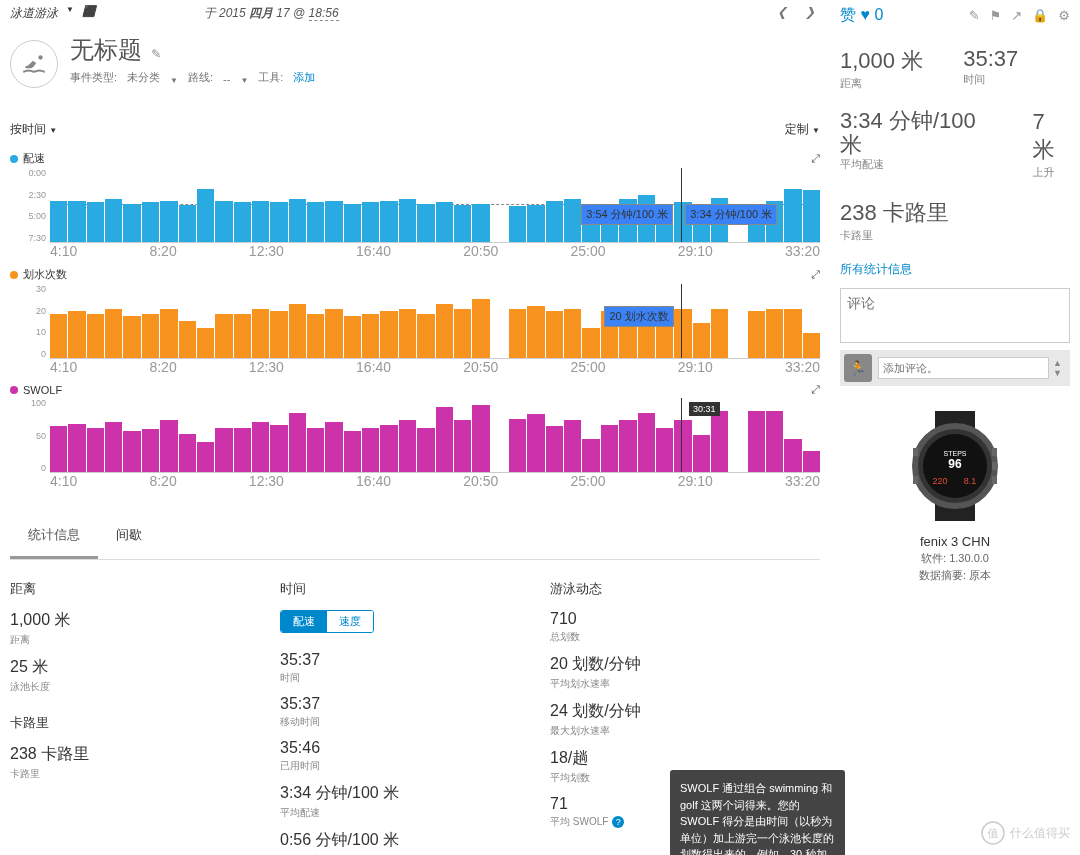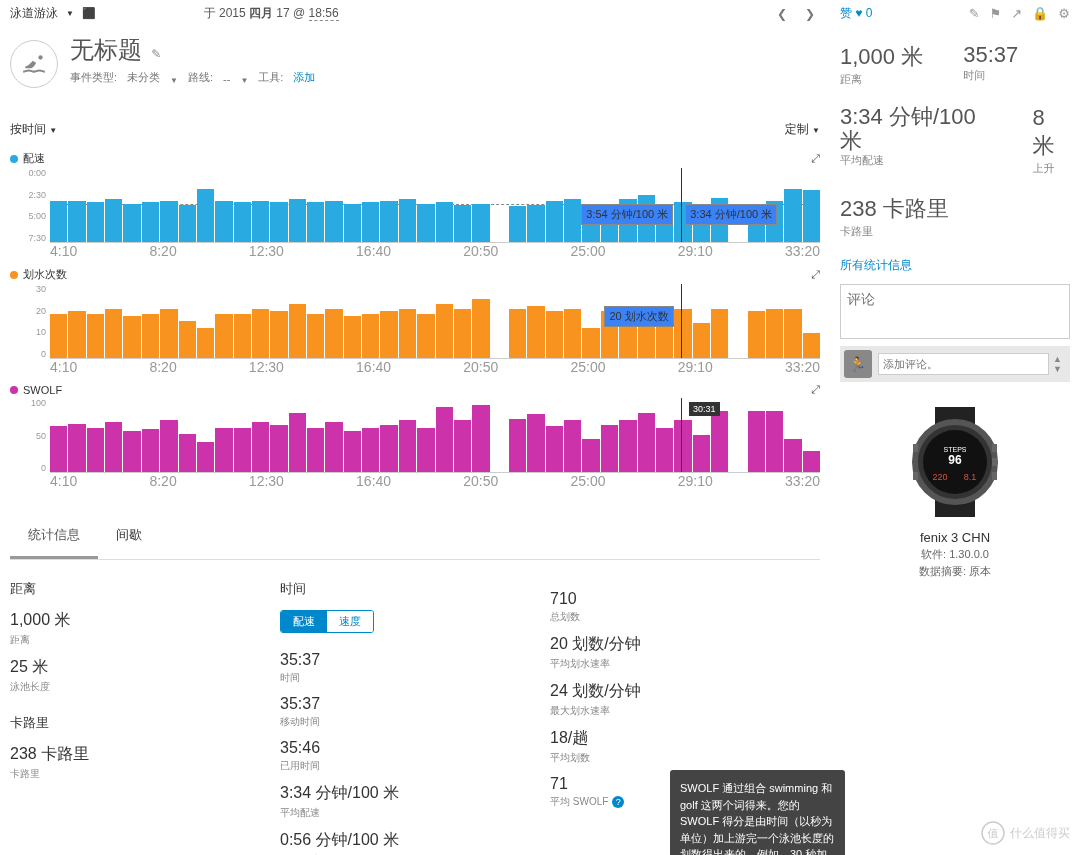--- a/index.html
+++ b/index.html
@@ -1,20 +1,20 @@
 <!DOCTYPE html>
 <html><head>
 <meta charset="utf-8">
 <style>
 * { margin: 0; padding: 0; box-sizing: border-box; font-family: Arial, "Microsoft YaHei", sans-serif; }
 body { background: #fff; color: #333; font-size: 12px; width: 1080px; }
 .container { display: flex; }
 .main { flex: 1; padding: 5px 10px; }
 .sidebar { width: 250px; padding: 5px 10px; }
-.header-row { display: flex; align-items: center; gap: 8px; }
+.header-row { display: flex; gap: 8px; font-style: italic; }
 .header-row .act-type { font-size: 12px; color: #333; }
 .header-row .dropdown-icon { font-size: 8px; }
 .header-row .date-text { font-size: 12px; color: #555; margin-left: 100px; }
 .date-text .underlined { border-bottom: 1px dashed #888; }
 .activity-icon { width: 48px; height: 48px; border-radius: 50%; border: 1px solid #ccc; display: flex; align-items: center; justify-content: center; margin-top: 10px; }
 .title-row { display: flex; align-items: center; margin-top: 8px; }
 .title-block { margin-left: 12px; }
 .title { font-size: 24px; font-weight: 300; color: #555; }
 .edit-icon { font-size: 12px; color: #888; margin-left: 6px; }
 .subtitle-row { font-size: 11px; color: #777; margin-top: 4px; display: flex; gap: 10px; align-items: flex-end; }
@@ -44,21 +44,21 @@
 .stat-value { font-size: 16px; font-weight: 300; margin-top: 10px; }
 .stat-label { font-size: 10px; color: #888; margin-top: 2px; }
 .toggle-pill { display: inline-flex; border: 1px solid #0088cc; border-radius: 3px; overflow: hidden; margin-bottom: 8px; }
 .toggle-opt { padding: 3px 12px; font-size: 11px; cursor: pointer; }
 .toggle-opt.active { background: #0088cc; color: #fff; }
 .toggle-opt.inactive { background: #fff; color: #0088cc; }
 .help-icon { display: inline-block; width: 12px; height: 12px; border-radius: 50%; background: #0088cc; color: #fff; text-align: center; line-height: 12px; font-size: 9px; margin-left: 4px; }
 .swolf-tooltip { position: absolute; background: #444; color: #fff; padding: 10px; font-size: 11px; width: 175px; line-height: 1.5; border-radius: 3px; }
 .nav-arrow { color: #777; cursor: pointer; padding: 0 5px; }
 .top-right-row { display: flex; justify-content: space-between; align-items: center; }
-.heart-row { color: #0088cc; font-size: 12px; }
+.heart-row { color: #0088cc; font-size: 16px; }
 .icon-list { display: flex; gap: 10px; color: #999; font-size: 13px; }
 .metric-block { margin-bottom: 18px; }
 .metric-value { font-size: 22px; font-weight: 300; color: #555; }
 .metric-label { font-size: 11px; color: #888; }
 .metrics-row { display: flex; gap: 40px; margin-top: 20px; }
 .comment-box { width: 100%; height: 55px; border: 1px solid #ccc; padding: 6px; font-size: 14px; resize: none; }
 .comment-add-row { display: flex; align-items: center; margin-top: 4px; background: #e8e8e8; padding: 4px; }
 .runner-icon { width: 28px; height: 28px; background: #888; border-radius: 3px; display: flex; align-items: center; justify-content: center; color: #fff; font-size: 14px; }
 .add-comment-input { flex: 1; margin-left: 6px; padding: 4px; border: 1px solid #ccc; font-size: 11px; }
 .device-section { text-align: center; margin-top: 20px; }
@@ -376,20 +376,21 @@
         <div class="stat-value">35:37</div>
         <div class="stat-label">移动时间</div>
         <div class="stat-value">35:46</div>
         <div class="stat-label">已用时间</div>
         <div class="stat-value">3:34 分钟/100 米</div>
         <div class="stat-label">平均配速</div>
         <div class="stat-value">0:56 分钟/100 米</div>
         <div class="stat-label">最佳配速</div>
       </div>
       <div class="stats-col" style="position:relative;">
+        <div class="stats-heading">游泳动态</div>
         <div class="stat-value">710</div>
         <div class="stat-label">总划数</div>
         <div class="stat-value">20 划数/分钟</div>
         <div class="stat-label">平均划水速率</div>
         <div class="stat-value">24 划数/分钟</div>
         <div class="stat-label">最大划水速率</div>
         <div class="stat-value">18/趟</div>
         <div class="stat-label">平均划数</div>
         <div class="stat-value">71</div>
         <div class="stat-label"><span>平均 SWOLF</span><span class="help-icon">?</span></div>
@@ -421,21 +422,21 @@
         <div class="metric-value">35:37</div>
         <div class="metric-label">时间</div>
       </div>
     </div>
     <div class="metrics-row" style="margin-top:0;">
       <div class="metric-block">
         <div class="metric-value" style="line-height:1.1;">3:34 分钟/100 米</div>
         <div class="metric-label">平均配速</div>
       </div>
       <div class="metric-block">
-        <div class="metric-value">8 米</div>
+        <div class="metric-value">7 米</div>
         <div class="metric-label">上升</div>
       </div>
     </div>
     <div class="metric-block">
       <div class="metric-value">238 卡路里</div>
       <div class="metric-label">卡路里</div>
     </div>
 
     <div class="link" style="margin:10px 0;">所有统计信息</div>
 

